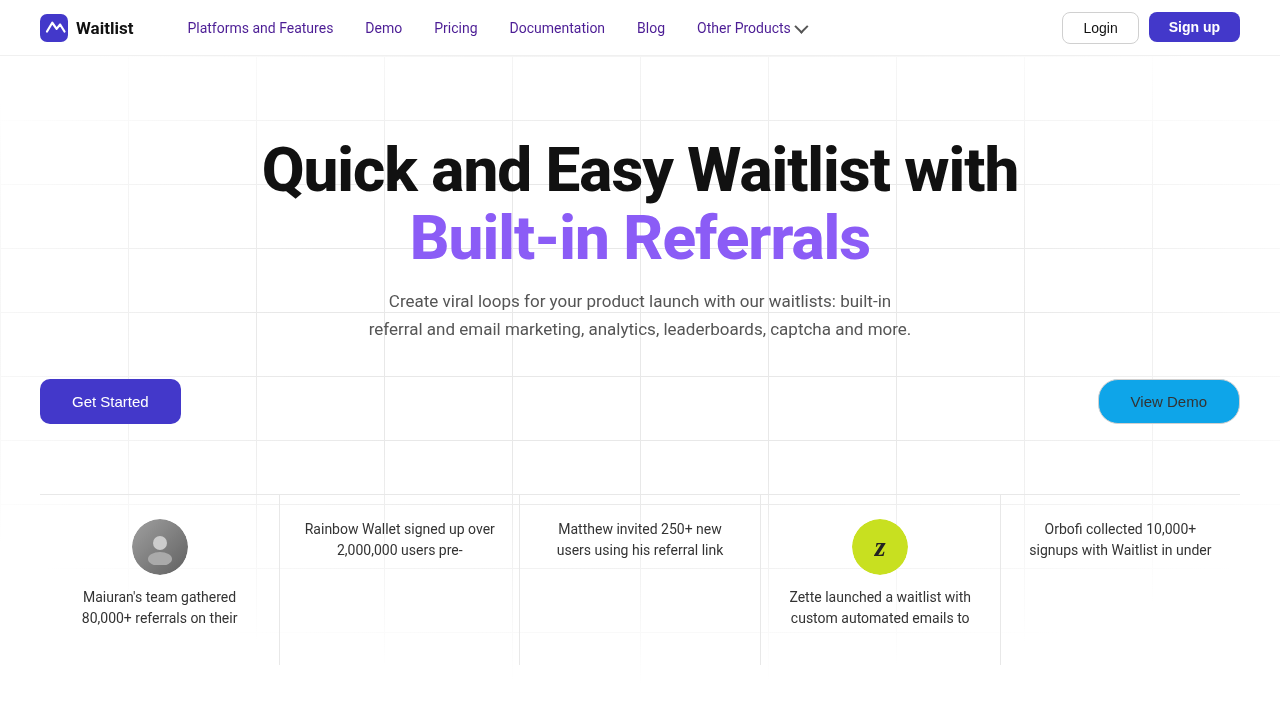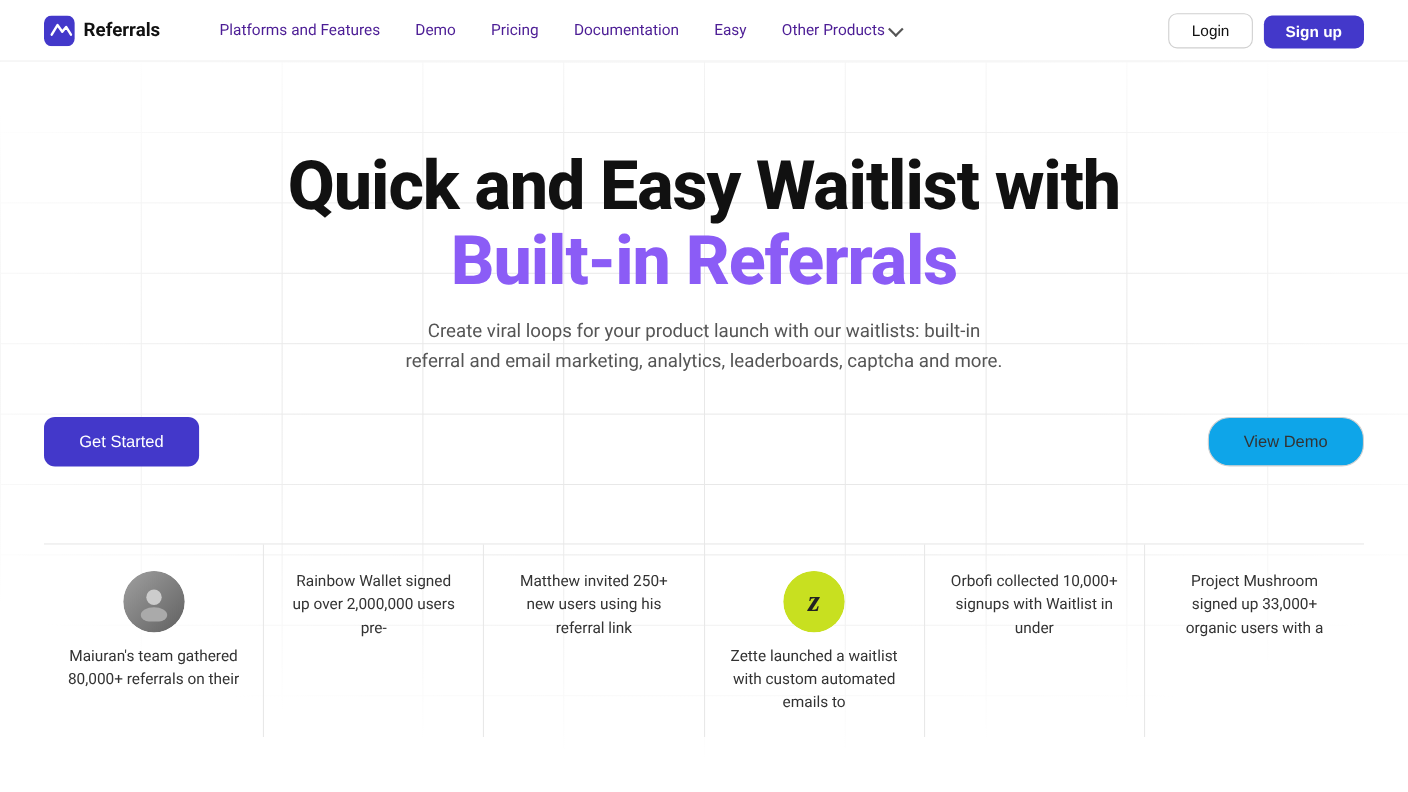--- a/index.html
+++ b/index.html
@@ -53,21 +53,21 @@
       text-decoration: none;
       border-radius: 6px;
       cursor: pointer;
       display: flex;
       align-items: center;
       gap: 4px;
     }
 
     .nav-actions {
       display: flex;
-      align-items: flex-end;
+      align-items: flex-start;
       gap: 10px;
     }
 
     .btn-login {
       padding: 7px 20px;
       border: 1.5px solid #d0d0d0;
       border-radius: 8px;
       background: #fff;
       font-size: 14px;
       cursor: pointer;
@@ -246,38 +246,38 @@
   </style>
 </head>
 <body>
 
 <nav>
   <a class="logo-wrap" href="#">
     <svg class="logo-icon" viewBox="0 0 32 32" fill="none" xmlns="http://www.w3.org/2000/svg">
       <rect width="32" height="32" rx="8" fill="#4338ca"></rect>
       <path d="M8 20 L14 10 L19 17 L23 12 L28 20" stroke="#fff" stroke-width="2.5" fill="none" stroke-linecap="round" stroke-linejoin="round"></path>
     </svg>
-    <span>Referrals</span>
+    <span>Waitlist</span>
   </a>
 
   <div class="nav-links">
     <a class="nav-link">
       <span>Platforms and Features</span>
     </a>
     <a class="nav-link">
       <span>Demo</span>
     </a>
     <a class="nav-link">
       <span>Pricing</span>
     </a>
     <a class="nav-link">
       <span>Documentation</span>
     </a>
     <a class="nav-link">
-      <span>Easy</span>
+      <span>Blog</span>
     </a>
     <a class="nav-link">
       <span>Other Products</span>
       <span class="chevron"></span>
     </a>
   </div>
 
   <div class="nav-actions">
     <button class="btn-login">Login</button>
     <button class="btn-signup">Sign up</button>
@@ -328,18 +328,15 @@
       <div class="card-avatar">
         <div class="avatar-green" style="font-family: Georgia, serif; font-style: italic; font-weight: 900; font-size: 28px;">z</div>
       </div>
       <p class="card-text">Zette launched a waitlist with custom automated emails to</p>
     </div>
 
     <div class="card">
       <p class="card-text">Orbofi collected 10,000+ signups with Waitlist in under</p>
     </div>
 
-    <div class="card">
-      <p class="card-text">Project Mushroom signed up 33,000+ organic users with a</p>
-    </div>
 
   </div>
 </section>
 
 </body></html>

